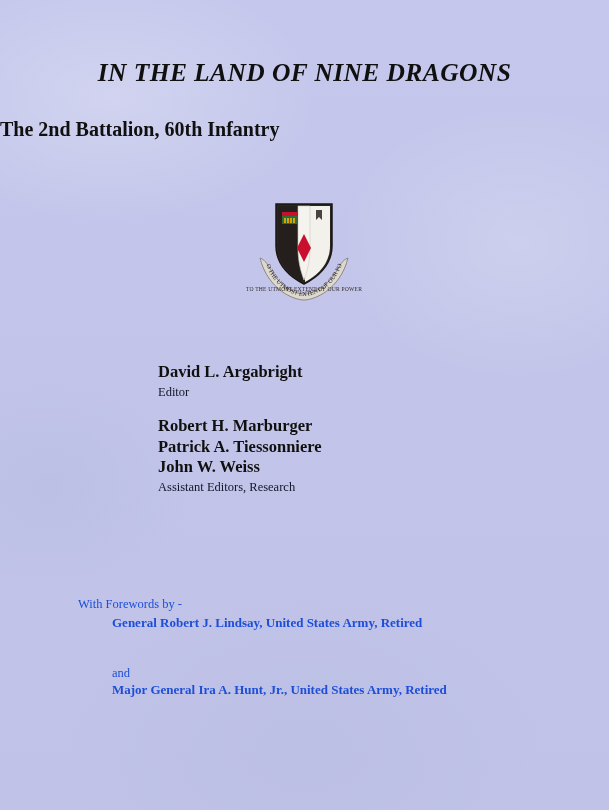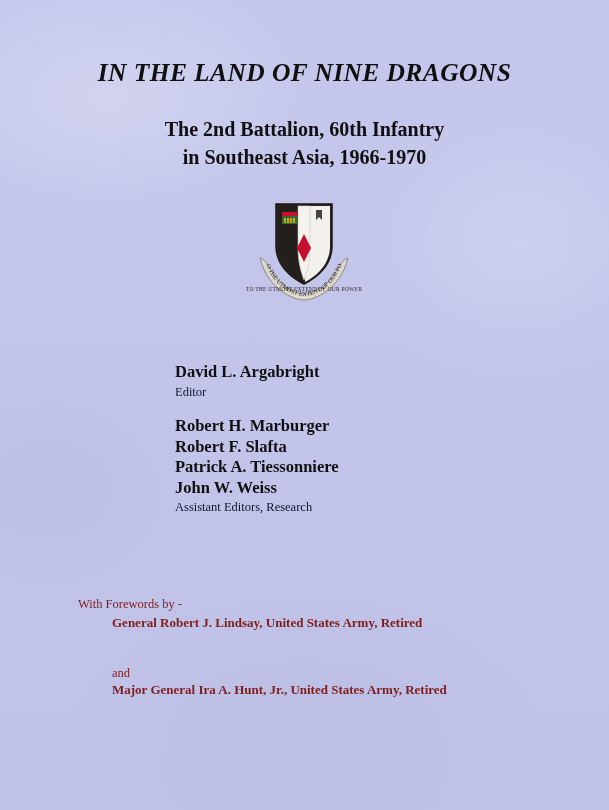--- a/index.html
+++ b/index.html
@@ -45,21 +45,20 @@
     font-style: italic;
     letter-spacing: 0.4px;
     color: #101010;
   }
 
   .subtitle {
     position: absolute;
     top: 116px;
     left: 0;
     width: 609px;
-    text-align: center;
     font-family: "Liberation Serif", serif;
     font-size: 20px;
     font-weight: bold;
     line-height: 1.38;
     color: #101010;
   }
   .subtitle .line2 {
     display: block;
   }
 
@@ -72,21 +71,20 @@
   }
 
   .credits {
     position: absolute;
     top: 362px;
     left: 158px;
     width: 330px;
   }
   .credit-block {
     margin-bottom: 16px;
-    margin-left: 17px;
   }
   .credit-name {
     font-size: 16.5px;
     font-weight: bold;
     line-height: 1.25;
     color: #101010;
   }
   .credit-role {
     font-size: 12.5px;
     line-height: 1.3;
@@ -96,21 +94,21 @@
   .credit-block.group .credit-name {
     margin-bottom: 0;
   }
 
   .forewords {
     position: absolute;
     top: 597px;
     left: 78px;
     width: 470px;
     font-size: 12.5px;
-    color: #7f1d1d;
+    color: #1d4ed8;
   }
   .forewords-lead {
     font-size: 12.5px;
     margin-bottom: 2px;
   }
   .foreword-entry {
     font-size: 13px;
     font-weight: bold;
     margin-left: 34px;
     line-height: 1.45;
@@ -126,21 +124,20 @@
 </head>
 <body>
 
 <div class="page">
   <div class="paper-texture"></div>
 
   <div class="main-title">IN THE LAND OF NINE DRAGONS</div>
 
   <div class="subtitle">
     <span>The 2nd Battalion, 60th Infantry</span>
-    <span class="line2">in Southeast Asia, 1966-1970</span>
   </div>
 
   <div class="crest">
     <svg viewBox="0 0 116 106" width="116" height="106" xmlns="http://www.w3.org/2000/svg">
 
       <path d="M30 8 L86 8 L86 50 C86 70 70 82 58 88 C46 82 30 70 30 50 Z" fill="#2a2422" stroke="#1a1614" stroke-width="1.5"></path>
 
       <path d="M32 10 L57 10 L57 86 C46 80 32 69 32 50 Z" fill="#241f1d"></path>
 
       <path d="M59 10 L84 10 L84 50 C84 69 70 80 59 86 Z" fill="#f3f1ec"></path>
@@ -176,21 +173,20 @@
   <div class="credits">
 
     <div class="credit-block">
       <div class="credit-name">David L. Argabright</div>
       <div class="credit-role">Editor</div>
     </div>
 
 
     <div class="credit-block group">
       <div class="credit-name">Robert H. Marburger</div>
-      <div class="credit-name">Robert F. Slafta</div>
       <div class="credit-name">Patrick A. Tiessonniere</div>
       <div class="credit-name">John W. Weiss</div>
       <div class="credit-role">Assistant Editors, Research</div>
     </div>
 
   </div>
 
   <div class="forewords">
     <div class="forewords-lead">With Forewords by -</div>
     <div class="foreword-entry">General Robert J. Lindsay, United States Army, Retired</div>

